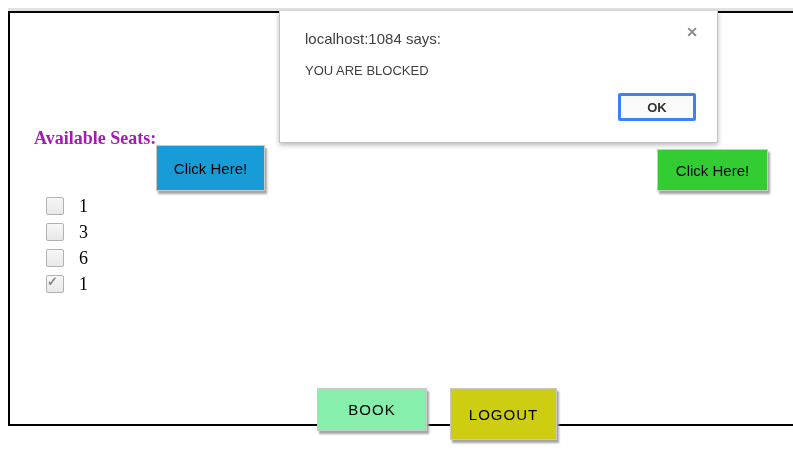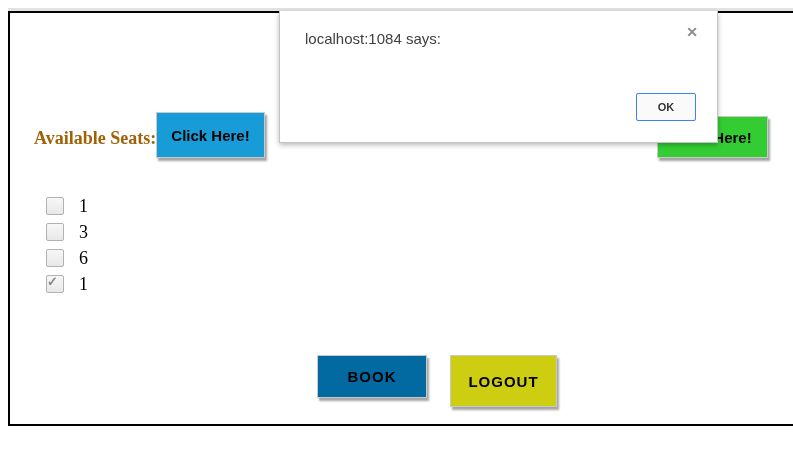--- a/index.html
+++ b/index.html
@@ -22,37 +22,38 @@
     position: absolute; left: 0; top: 3px;
     width: 788px; height: 415px;
     border: 2px solid #000000;
     background: #ffffff;
     z-index: 2;
   }
   .seats-label {
     position: absolute; left: 18px; top: 112px;
     font-family: "Liberation Serif", serif;
     font-weight: bold; font-size: 18px;
-    color: #a16207;
+    color: #a21caf;
     z-index: 3;
   }
   .btn {
     position: absolute;
     border: 1px solid #c9c9c9;
     box-shadow: 2px 3px 2px #a4a4a4;
     font-family: "Liberation Sans", sans-serif;
-    font-weight: bold; font-size: 15px;
+    font-weight: normal; font-size: 15px;
     color: #000000;
     display: flex; align-items: center; justify-content: center;
     cursor: pointer;
     z-index: 3;
+    margin-top: 33px;
   }
   .btn-click-left  { left: 148px; top: 104px; width: 109px; height: 46px; background: #189cd8; }
   .btn-click-right { left: 649px; top: 108px; width: 111px; height: 42px; background: #33cc33; }
-  .btn-book   { left: 309px; top: 347px; width: 110px; height: 43px; background: #0369a1; letter-spacing: 1px; }
+  .btn-book   { left: 309px; top: 347px; width: 110px; height: 43px; background: #86efac; letter-spacing: 1px; }
   .btn-logout { left: 442px; top: 347px; width: 107px; height: 52px; background: #cdcd11; letter-spacing: 1px; }
 
   .seat-list {
     position: absolute; left: 22px; top: 180px;
     z-index: 3;
   }
   .seat-row {
     display: flex; align-items: center;
     height: 20px; margin-bottom: 6px;
   }
@@ -98,26 +99,26 @@
   }
   .alert-close {
     position: absolute; right: 11px; top: 6px;
     font-size: 14px; font-weight: bold;
     color: #8c8c8c;
     cursor: pointer;
     line-height: 14px;
   }
   .alert-ok {
     position: absolute; right: 21px; bottom: 21px;
-    width: 60px; height: 28px;
+    width: 78px; height: 28px;
     background: #fafafa;
-    border: 1px solid #3b82f6;
+    border: 3px solid #3b82f6;
     border-radius: 2px;
     font-family: "Liberation Sans", sans-serif;
-    font-size: 11px; font-weight: bold; color: #333333;
+    font-size: 13px; font-weight: bold; color: #333333;
     display: flex; align-items: center; justify-content: center;
     cursor: pointer;
   }
 </style>
 </head>
 <body>
 
 <div class="top-strip"></div>
 
 <div class="page-frame"></div>
@@ -147,14 +148,15 @@
   </div>
 </div>
 
 <div class="btn btn-book">BOOK</div>
 
 <div class="btn btn-logout">LOGOUT</div>
 
 <div class="alert-dialog">
   <span class="alert-title">localhost:1084 says:</span>
   <span class="alert-close">✕</span>
+  <span class="alert-message">YOU ARE BLOCKED</span>
   <div class="alert-ok">OK</div>
 </div>
 
 </body></html>

